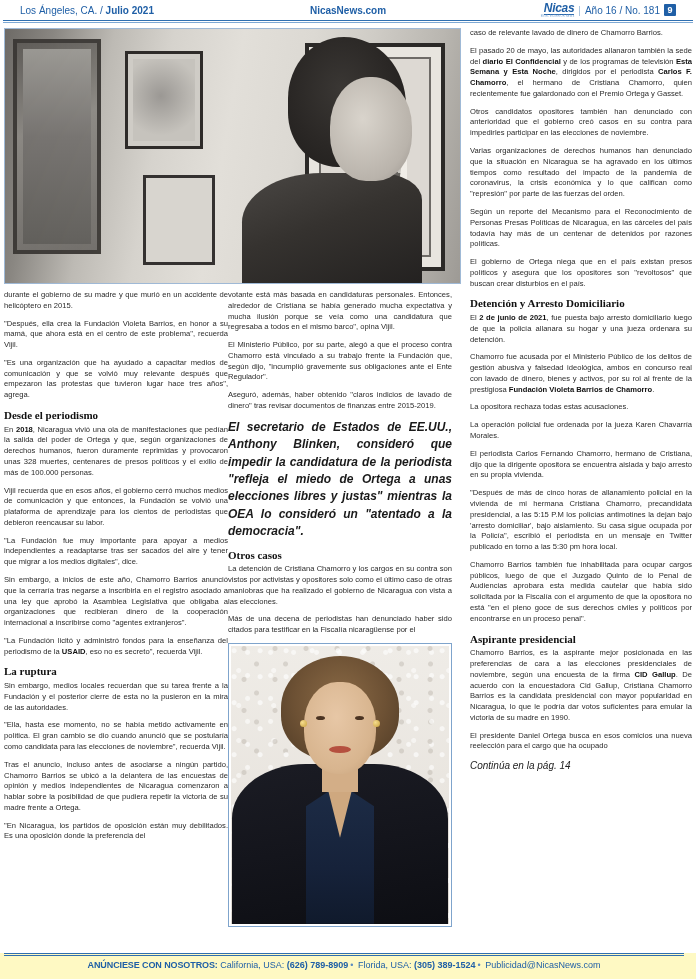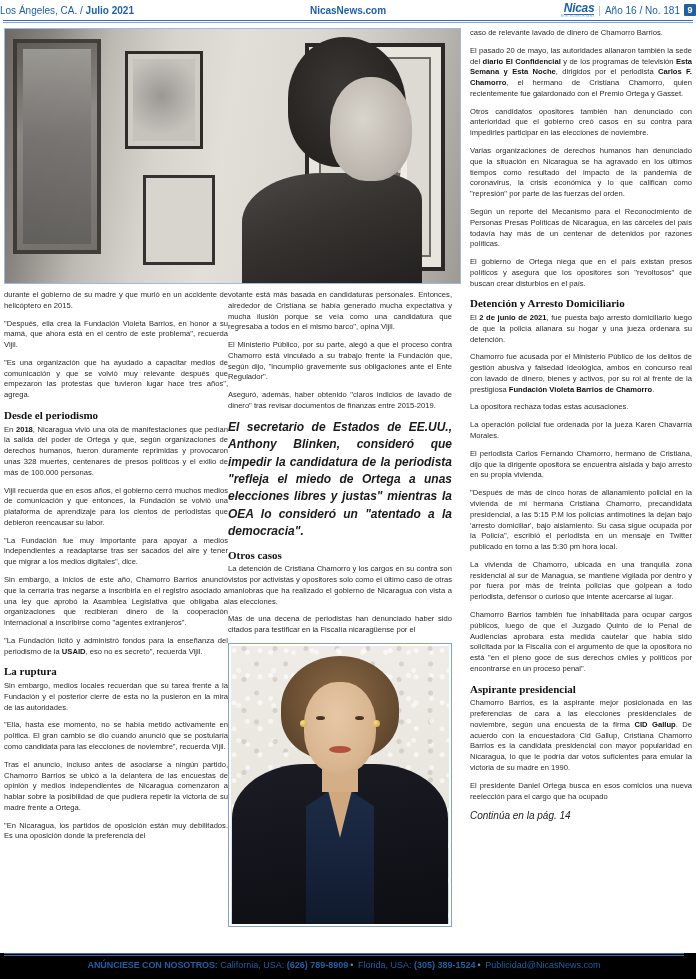--- a/index.html
+++ b/index.html
@@ -12,21 +12,21 @@
     width: 696px; height: 979px;
     font-family: "Liberation Sans", sans-serif;
     color: #222222;
     overflow: hidden;
     position: relative;
   }
 
   
   .masthead {
     height: 20px;
-    padding: 0 0;
+    padding: 0 20px;
     display: flex;
     align-items: center;
     justify-content: space-between;
     font-size: 10px;
     color: #1f5fa6;
     position: relative;
   }
   .mast-left { font-weight: 400; white-space: nowrap; }
   .mast-left b { font-weight: 700; }
   .mast-center {
@@ -258,21 +258,21 @@
     background: linear-gradient(180deg,#a8693a,#7e4c26); }
   .w2-earr { position:absolute; top:74px; width:7px; height:7px; border-radius:50%;
     background:radial-gradient(circle at 35% 35%,#f5dc8e,#c9a13c); }
   .w2-earr.l { left:50%; margin-left:-40px; }
   .w2-earr.r { left:50%; margin-left:33px; }
 
   
   .footer-wrap {
     position: absolute; left:0; right:0; bottom:0;
     padding: 0 12px 4px 4px;
-    background:#000000;
+    background:#fef9c3;
   }
   .footer-rule {
     border-top: 1.2px solid #2f6fb0;
     border-bottom: 1.2px solid #2f6fb0;
     height: 3.5px;
     margin-bottom: 4px;
   }
   .footer-line {
     text-align: center;
     font-size: 9px;
@@ -382,21 +382,20 @@
       <p>Varias organizaciones de derechos humanos han denunciado que la situación en Nicaragua se ha agravado en los últimos tiempos como resultado del impacto de la pandemia de coronavirus, la crisis económica y lo que califican como "represión" por parte de las fuerzas del orden.</p>
       <p>Según un reporte del Mecanismo para el Reconocimiento de Personas Presas Políticas de Nicaragua, en las cárceles del país todavía hay más de un centenar de detenidos por razones políticas.</p>
       <p>El gobierno de Ortega niega que en el país existan presos políticos y asegura que los opositores son "revoltosos" que buscan crear disturbios en el país.</p>
       <div class="subhead">Detención y Arresto Domiciliario</div>
       <p style="margin-top: 0px;"><span>El </span><b>2 de junio de 2021</b><span>, fue puesta bajo arresto domiciliario luego de que la policía allanara su hogar y una jueza ordenara su detención.</span></p>
       <p><span>Chamorro fue acusada por el Ministerio Público de los delitos de gestión abusiva y falsedad ideológica, ambos en concurso real con lavado de dinero, bienes y activos, por su rol al frente de la prestigiosa </span><b>Fundación Violeta Barrios de Chamorro</b><span>.</span></p>
       <p>La opositora rechaza todas estas acusaciones.</p>
       <p>La operación policial fue ordenada por la jueza Karen Chavarría Morales.</p>
       <p>El periodista Carlos Fernando Chamorro, hermano de Cristiana, dijo que la dirigente opositora se encuentra aislada y bajo arresto en su propia vivienda.</p>
       <p>"Después de más de cinco horas de allanamiento policial en la vivienda de mi hermana Cristiana Chamorro, precandidata presidencial, a las 5:15 P.M los policías antimotines la dejan bajo 'arresto domiciliar', bajo aislamiento. Su casa sigue ocupada por la Policía", escribió el periodista en un mensaje en Twitter publicado en torno a las 5:30 pm hora local.</p>
-      <p>La vivienda de Chamorro, ubicada en una tranquila zona residencial al sur de Managua, se mantiene vigilada por dentro y por fuera por más de treinta policías que golpean a todo periodista, defensor o curioso que intente acercarse al lugar.</p>
       <p>Chamorro Barrios también fue inhabilitada para ocupar cargos públicos, luego de que el Juzgado Quinto de lo Penal de Audiencias aprobara esta medida cautelar que había sido solicitada por la Fiscalía con el argumento de que la opositora no está "en el pleno goce de sus derechos civiles y políticos por encontrarse en un proceso penal".</p>
       <div class="subhead">Aspirante presidencial</div>
       <p style="margin-top: 0px;"><span>Chamorro Barrios, es la aspirante mejor posicionada en las preferencias de cara a las elecciones presidenciales de noviembre, según una encuesta de la firma </span><b>CID Gallup</b><span>. De acuerdo con la encuestadora Cid Gallup, Cristiana Chamorro Barrios es la candidata presidencial con mayor popularidad en Nicaragua, lo que le podría dar votos suficientes para emular la victoria de su madre en 1990.</span></p>
       <p>El presidente Daniel Ortega busca en esos comicios una nueva reelección para el cargo que ha ocupado</p>
       <p class="continues">Continúa en la pág. 14</p>
     </div>
 </div>
 
 <div class="footer-wrap">
   <div class="footer-rule"></div>

